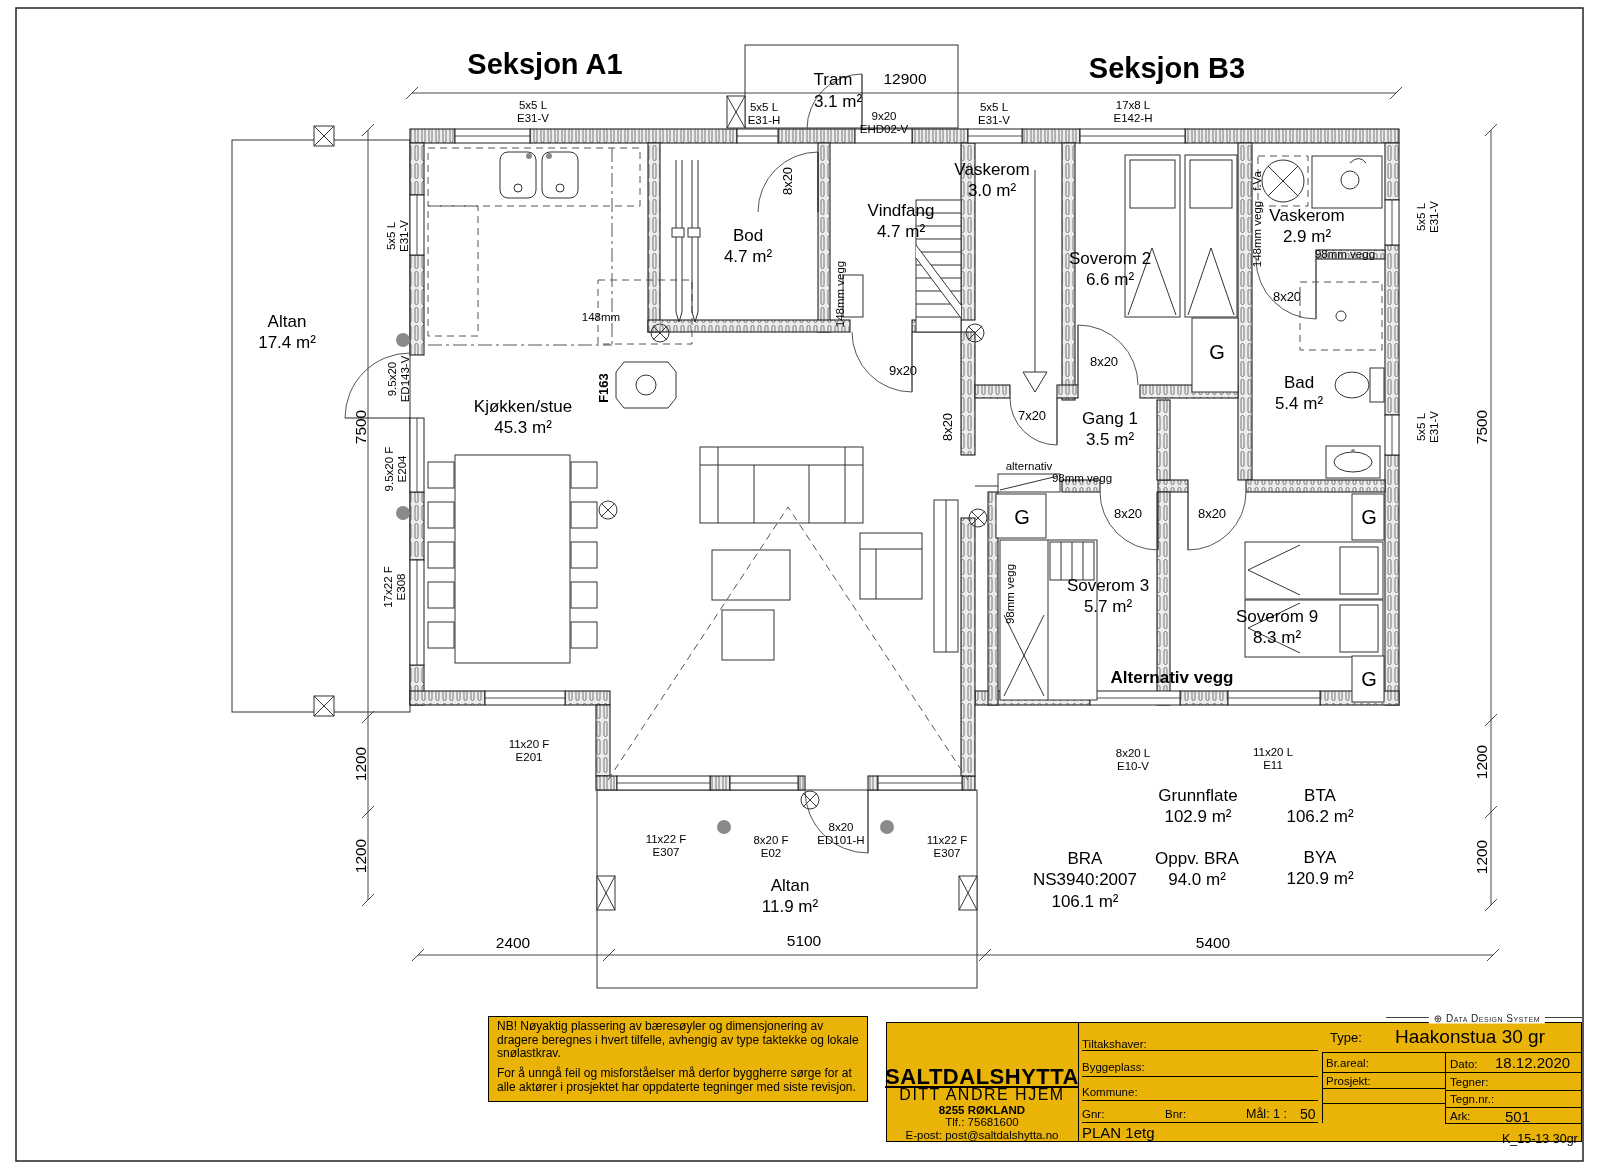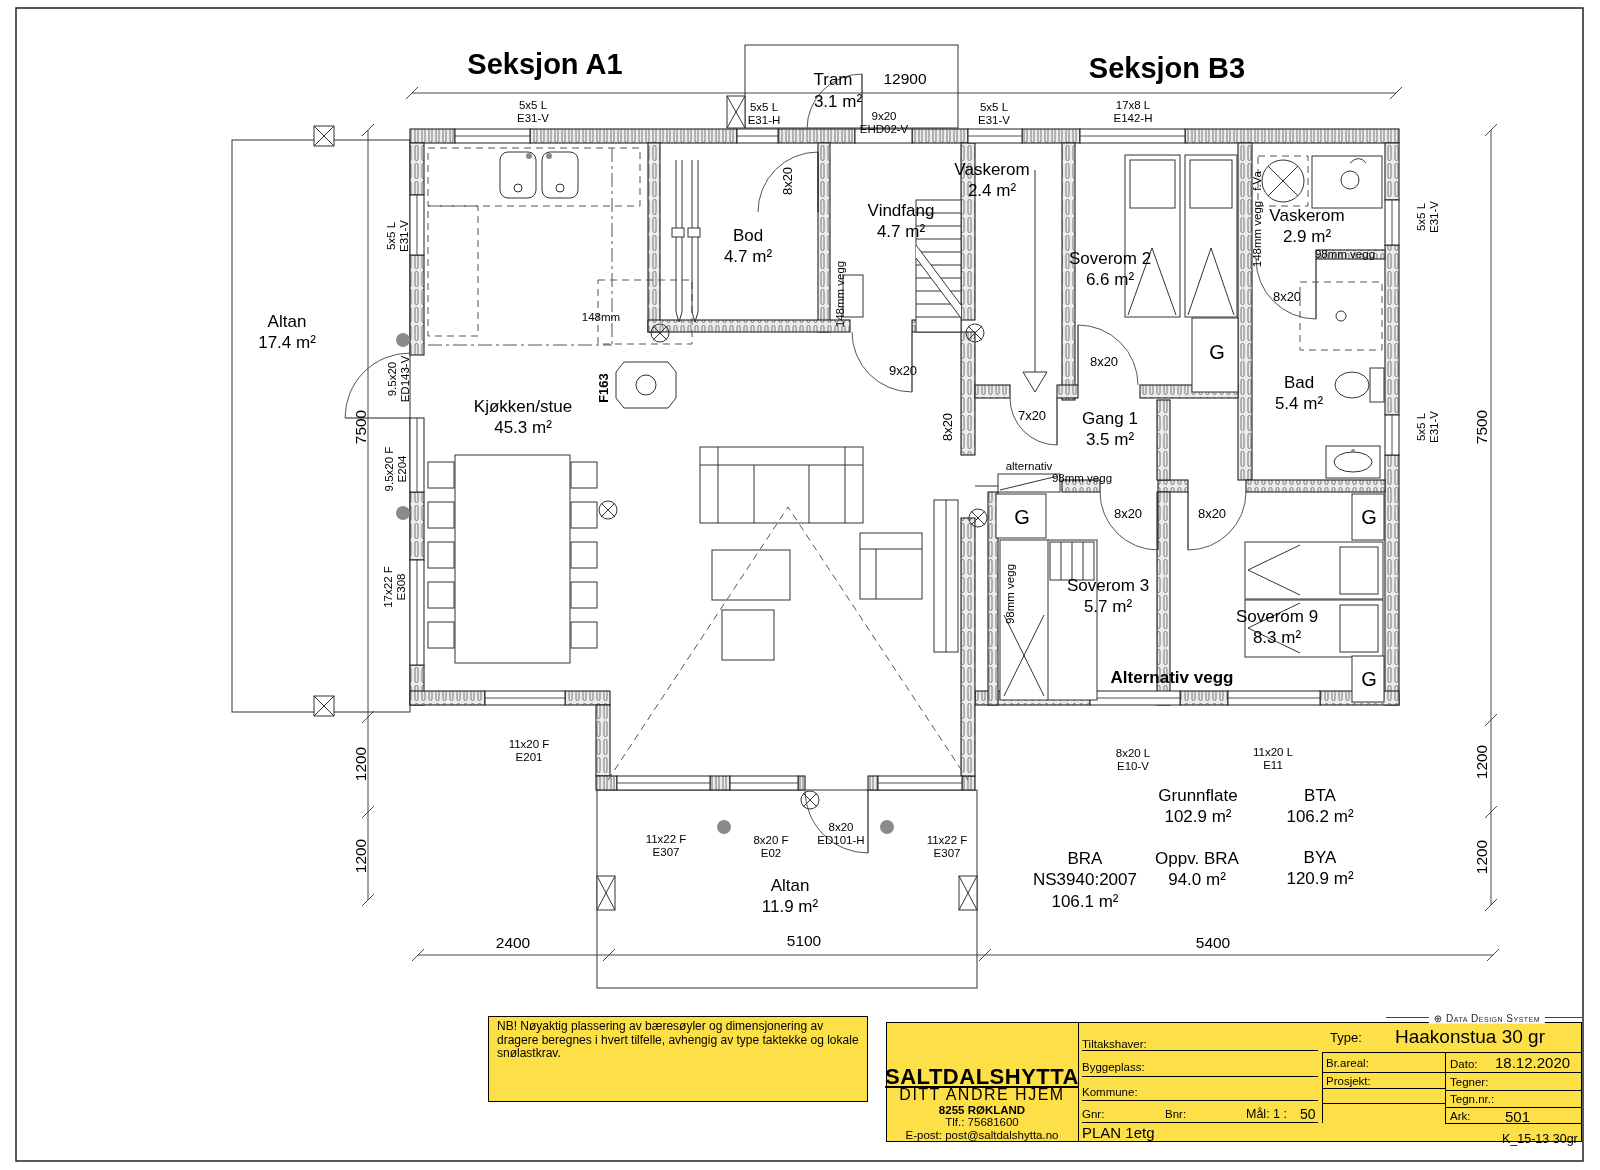--- a/index.html
+++ b/index.html
@@ -17,21 +17,21 @@
   .dl{stroke:#333;stroke-width:.9;}
   .gp{fill:#8a8a8a;}
   .lb{position:absolute;transform:translate(-50%,-50%);text-align:center;white-space:nowrap;line-height:1.25;font-size:17px;}
   .vt{transform:translate(-50%,-50%) rotate(-90deg);}
   .sm{font-size:11.5px;line-height:1.12;}
   .dm{font-size:15.5px;}
   .dr{font-size:13px;}
   .big{font-size:29px;font-weight:bold;}
   .bld{font-weight:bold;}
   .g{font-size:20px;}
-  .box{position:absolute;border:1.5px solid #000;background:#fde047;box-sizing:border-box;}
+  .box{position:absolute;border:1.5px solid #000;background:#eab308;box-sizing:border-box;}
   #nbbox{left:488px;top:1016px;width:380px;height:86px;padding:3px 8px;font-size:12px;line-height:1.14;overflow:hidden;}
   #nbbox p{margin:0 0 6px 0;}
   #cpbox{left:488px;top:1100px;width:380px;height:40px;font-size:11px;line-height:1.25;text-align:center;padding-top:3px;}
   #tbbox{left:886px;top:1022px;width:696px;height:120px;}
   .hline,.vline{position:absolute;background:#000;}
   .hline{height:1px;}
   .vline{width:1px;}
   .tba{position:absolute;font-size:11.5px;white-space:nowrap;}
   .tbv{position:absolute;font-size:15px;white-space:nowrap;}
   #brandname{position:absolute;left:982px;top:1077px;transform:translate(-50%,-50%);font-size:22px;font-weight:bold;letter-spacing:.5px;text-decoration:underline;}
@@ -383,21 +383,21 @@
 <div class="lb" style="left:748px;top:246px">
       <div>Bod</div>
       <div>4.7 m²</div>
     </div>
 <div class="lb" style="left:901px;top:221px">
       <div>Vindfang</div>
       <div>4.7 m²</div>
     </div>
 <div class="lb" style="left:992px;top:180px">
       <div>Vaskerom</div>
-      <div>2.4 m²</div>
+      <div>3.0 m²</div>
     </div>
 <div class="lb" style="left:1110px;top:269px">
       <div>Soverom 2</div>
       <div>6.6 m²</div>
     </div>
 <div class="lb" style="left:1307px;top:226px">
       <div>Vaskerom</div>
       <div>2.9 m²</div>
     </div>
 <div class="lb" style="left:1299px;top:393px">
@@ -496,20 +496,21 @@
       <div>Oppv. BRA</div>
       <div>94.0 m²</div>
     </div>
 <div class="lb" style="left:1320px;top:868px">
       <div>BYA</div>
       <div>120.9 m²</div>
     </div>
 
 <div class="box" id="nbbox">
   <p>NB! Nøyaktig plassering av bæresøyler og dimensjonering av dragere beregnes i hvert tilfelle, avhengig av type taktekke og lokale snølastkrav.</p>
+  <p>For å unngå feil og misforståelser må derfor byggherre sørge for at alle aktører i prosjektet har oppdaterte tegninger med siste revisjon.</p>
 </div>
 
 <div class="box" id="tbbox"></div>
 <div class="vline" style="left:1078px;top:1022px;height:120px"></div>
 <div class="vline" style="left:1322px;top:1052px;height:71px"></div>
 <div class="vline" style="left:1445px;top:1052px;height:71px"></div>
 <div class="hline" style="left:1322px;top:1052px;width:260px"></div>
 <div class="hline" style="left:1082px;top:1050px;width:236px"></div>
 <div class="hline" style="left:1082px;top:1076px;width:236px"></div>
 <div class="hline" style="left:1082px;top:1100px;width:236px"></div>

